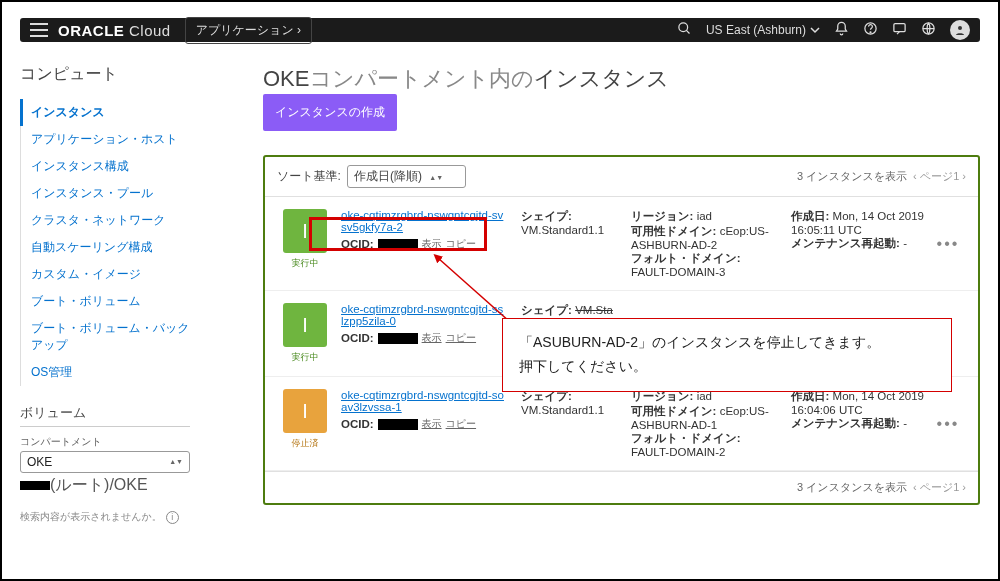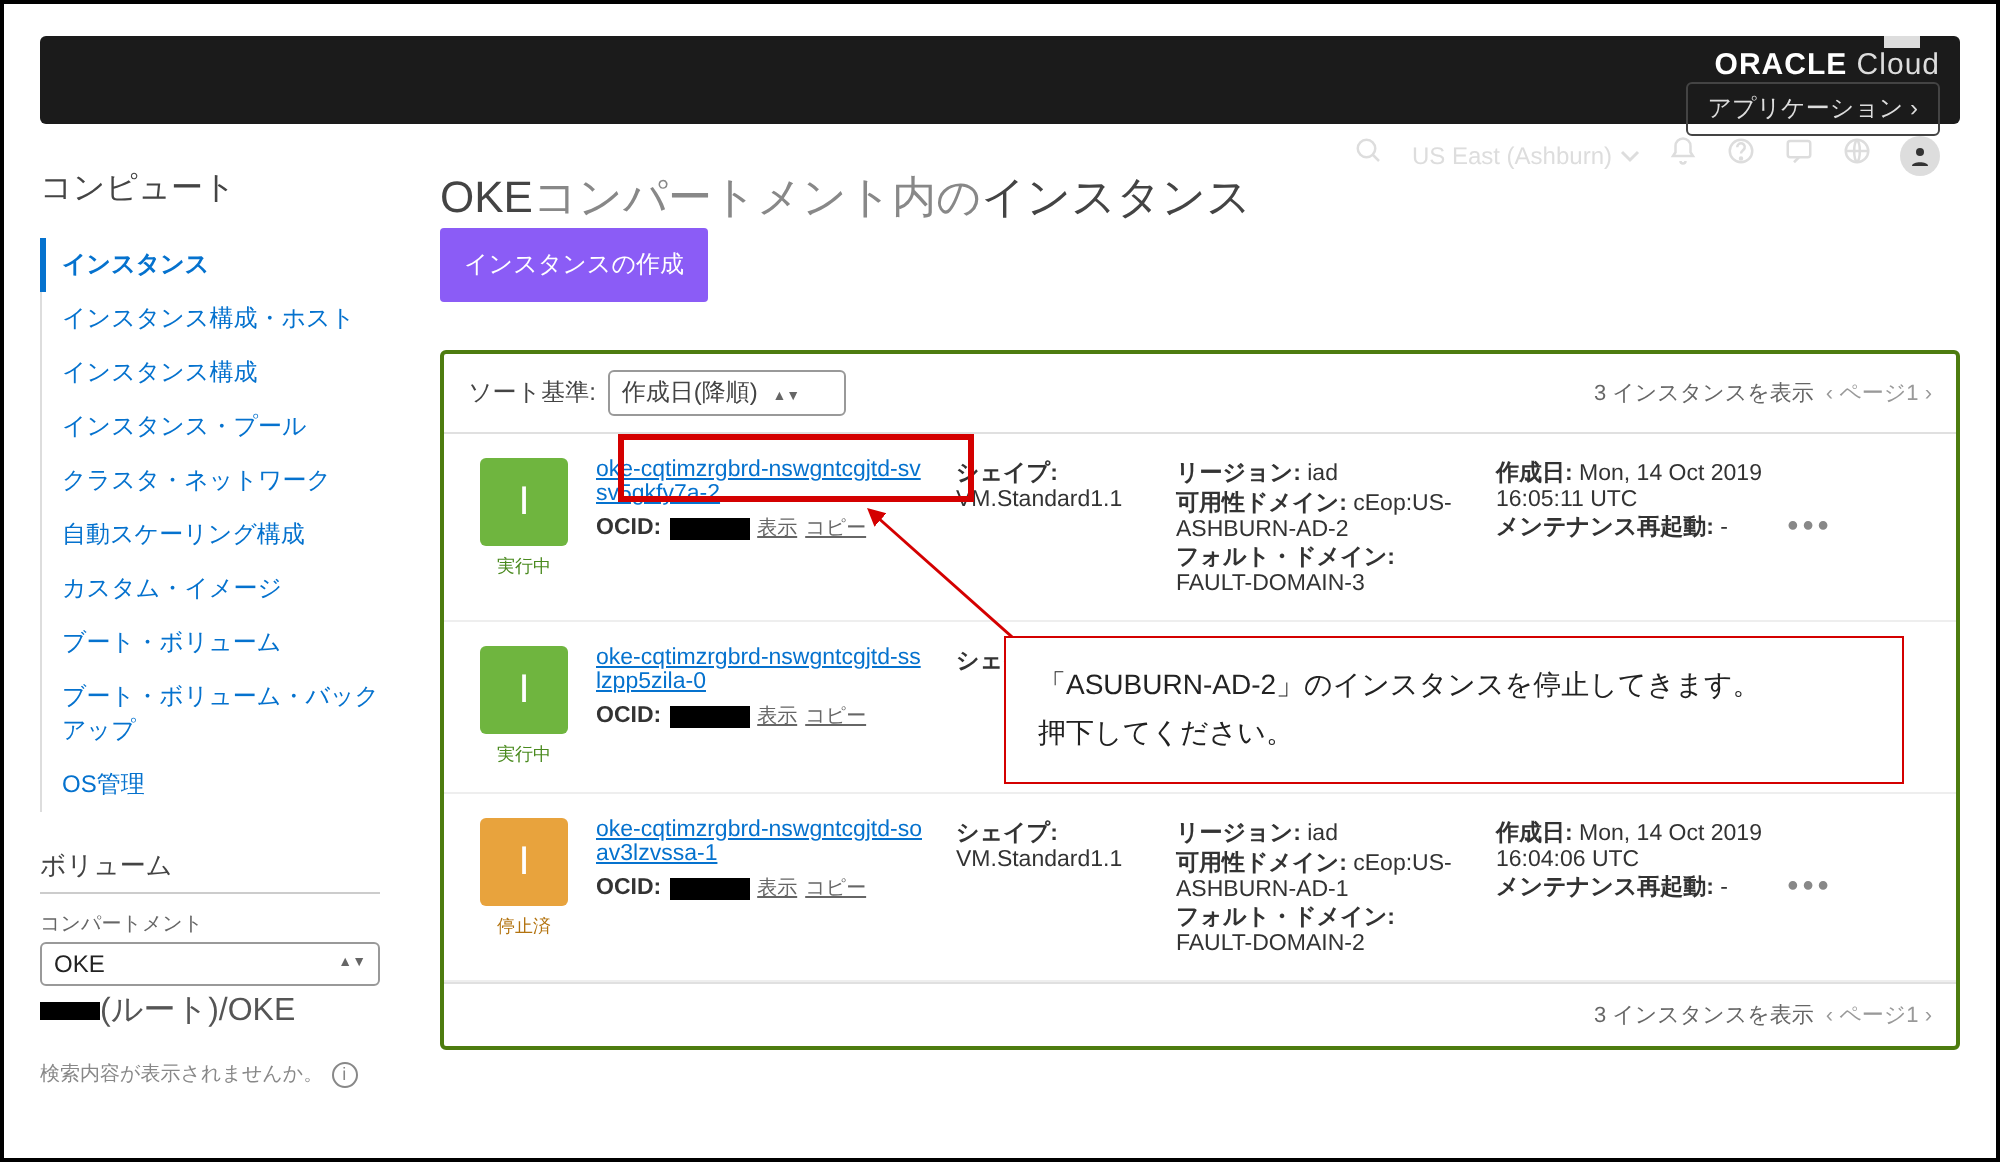--- a/index.html
+++ b/index.html
@@ -1,34 +1,34 @@
 <!DOCTYPE html>
 <html><head>
 <meta charset="utf-8">
 <style>
   * { box-sizing: border-box; margin: 0; padding: 0; }
   body { font-family: Arial, "Helvetica Neue", sans-serif; font-size: 13px; color: #222; background: #fff; }
   .frame { border: 2px solid #000; width: 1000px; height: 581px; position: relative; overflow: hidden; }
   .inner { padding: 16px 18px 0 18px; height: 100%; position: relative; }
 
   
-  .topbar { background: #1b1b1b; color: #fff; height: 44px; display: flex; align-items: flex-end; padding: 0 10px; border-radius: 3px; flex-direction: column; }
+  .topbar { background: #1b1b1b; color: #fff; height: 24px; display: flex; align-items: center; padding: 0 10px; border-radius: 3px; }
   .hamburger { width: 18px; height: 14px; display: inline-flex; flex-direction: column; justify-content: space-between; margin-right: 10px; cursor: pointer; }
   .hamburger span { display: block; height: 2px; background: #ddd; }
   .brand { font-size: 15px; letter-spacing: 0.5px; }
   .brand b { font-weight: 700; }
   .brand .light { font-weight: 300; color: #ddd; }
   .applink { margin-left: 14px; font-size: 12px; color: #ddd; padding: 4px 10px; border: 1px solid #444; border-radius: 3px; cursor: pointer; }
   .top-right { margin-left: auto; display: flex; align-items: center; gap: 14px; }
   .top-icon { color: #ddd; font-size: 16px; cursor: pointer; }
   .region-sel { font-size: 12px; color: #ddd; display: flex; align-items: center; gap: 4px; cursor: pointer; }
   .avatar-circle { width: 20px; height: 20px; border-radius: 50%; background: #ddd; display: flex; align-items: center; justify-content: center; color:#333; font-size:12px;}
 
   
-  .layout { display: flex; margin-top: 22px; height: calc(100% - 60px); }
+  .layout { display: flex; margin-top: 22px; height: calc(100% - 60px); gap: 43px; }
   .sidebar { width: 180px; flex-shrink: 0; padding-right: 10px; }
   .sidebar h2 { font-size: 16px; font-weight: 400; color: #444; margin-bottom: 14px; }
   .side-nav { border-left: 1px solid #ddd; }
   .side-nav a { display: block; font-size: 12px; color: #0572ce; text-decoration: none; padding: 5px 0 5px 10px; cursor: pointer; }
   .side-nav a.active { border-left: 3px solid #0572ce; margin-left: -1px; font-weight: 600; padding-left: 8px;}
   .list-scope { margin-top: 18px; }
   .list-scope h3 { font-size: 13px; font-weight: 400; color: #444; border-bottom: 1px solid #ccc; padding-bottom: 4px; margin-bottom: 8px;}
   .small-label { font-size: 10px; color: #666; }
   .select-box { border: 1px solid #999; border-radius: 3px; padding: 3px 6px; font-size: 12px; display:flex; justify-content:space-between; align-items:center; margin-top:2px; background:#fff; cursor:pointer;}
   .crumb { font-size: 16px; color: #555; margin-top: 2px; }
@@ -137,21 +137,21 @@
             </svg>
       </span>
     </div>
   </div>
 
   <div class="layout">
     <div class="sidebar">
       <h2>コンピュート</h2>
       <div class="side-nav">
         <a class="active">インスタンス</a>
-        <a>インスタンス構成・ホスト</a>
+        <a>アプリケーション・ホスト</a>
         <a>インスタンス構成</a>
         <a>インスタンス・プール</a>
         <a>クラスタ・ネットワーク</a>
         <a>自動スケーリング構成</a>
         <a>カスタム・イメージ</a>
         <a>ブート・ボリューム</a>
         <a>ブート・ボリューム・バックアップ</a>
         <a>OS管理</a>
       </div>
       <div class="list-scope">

